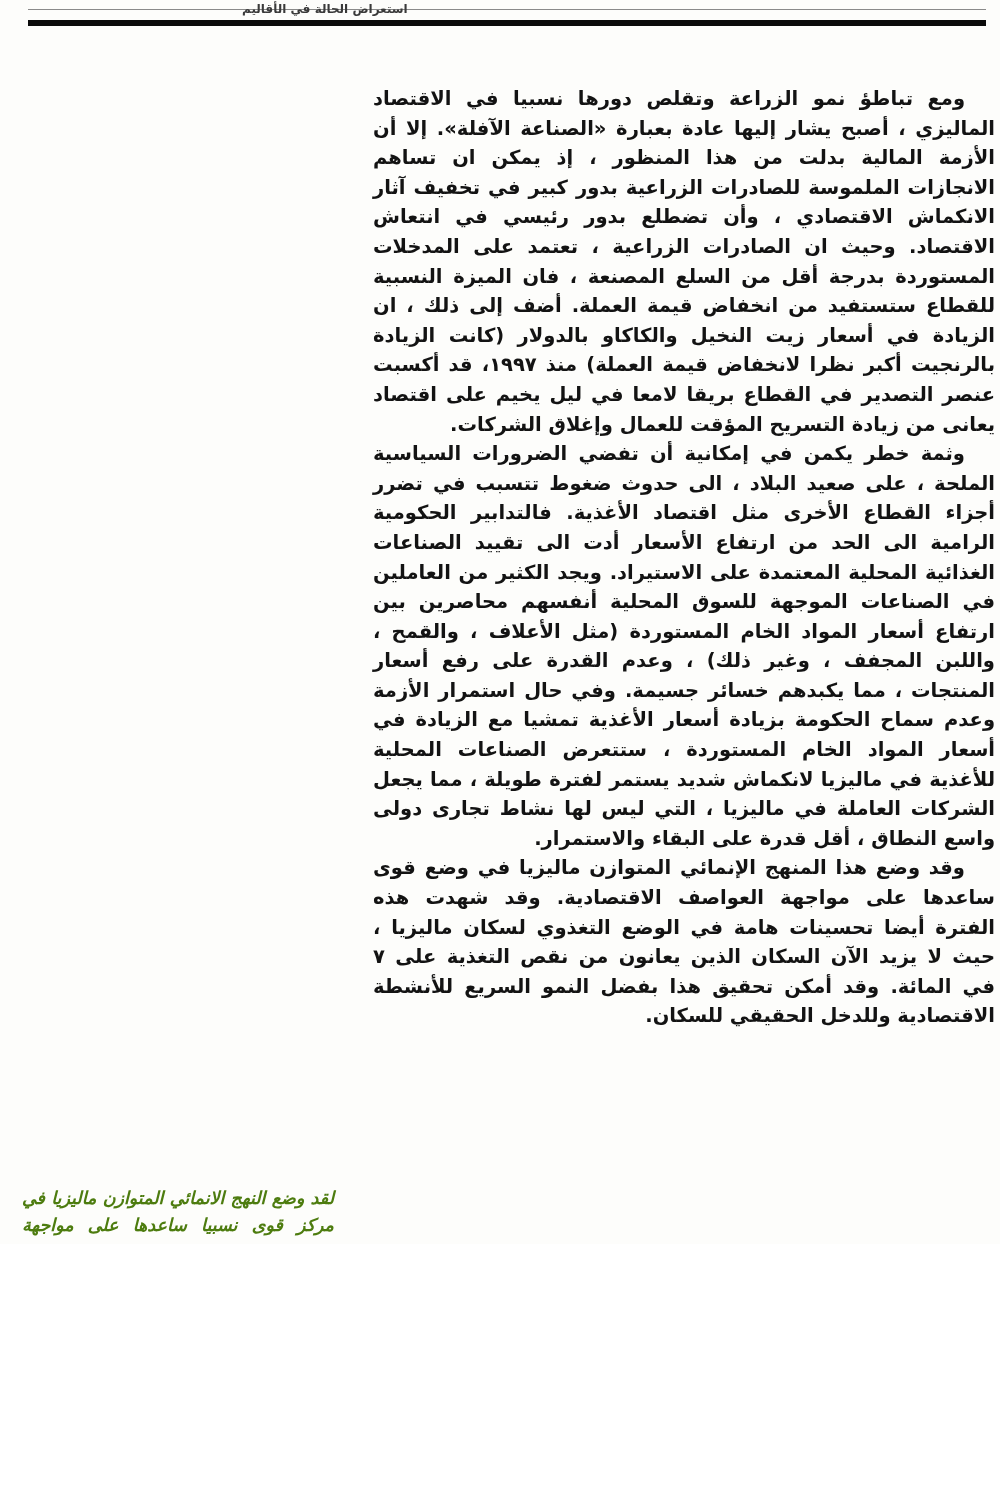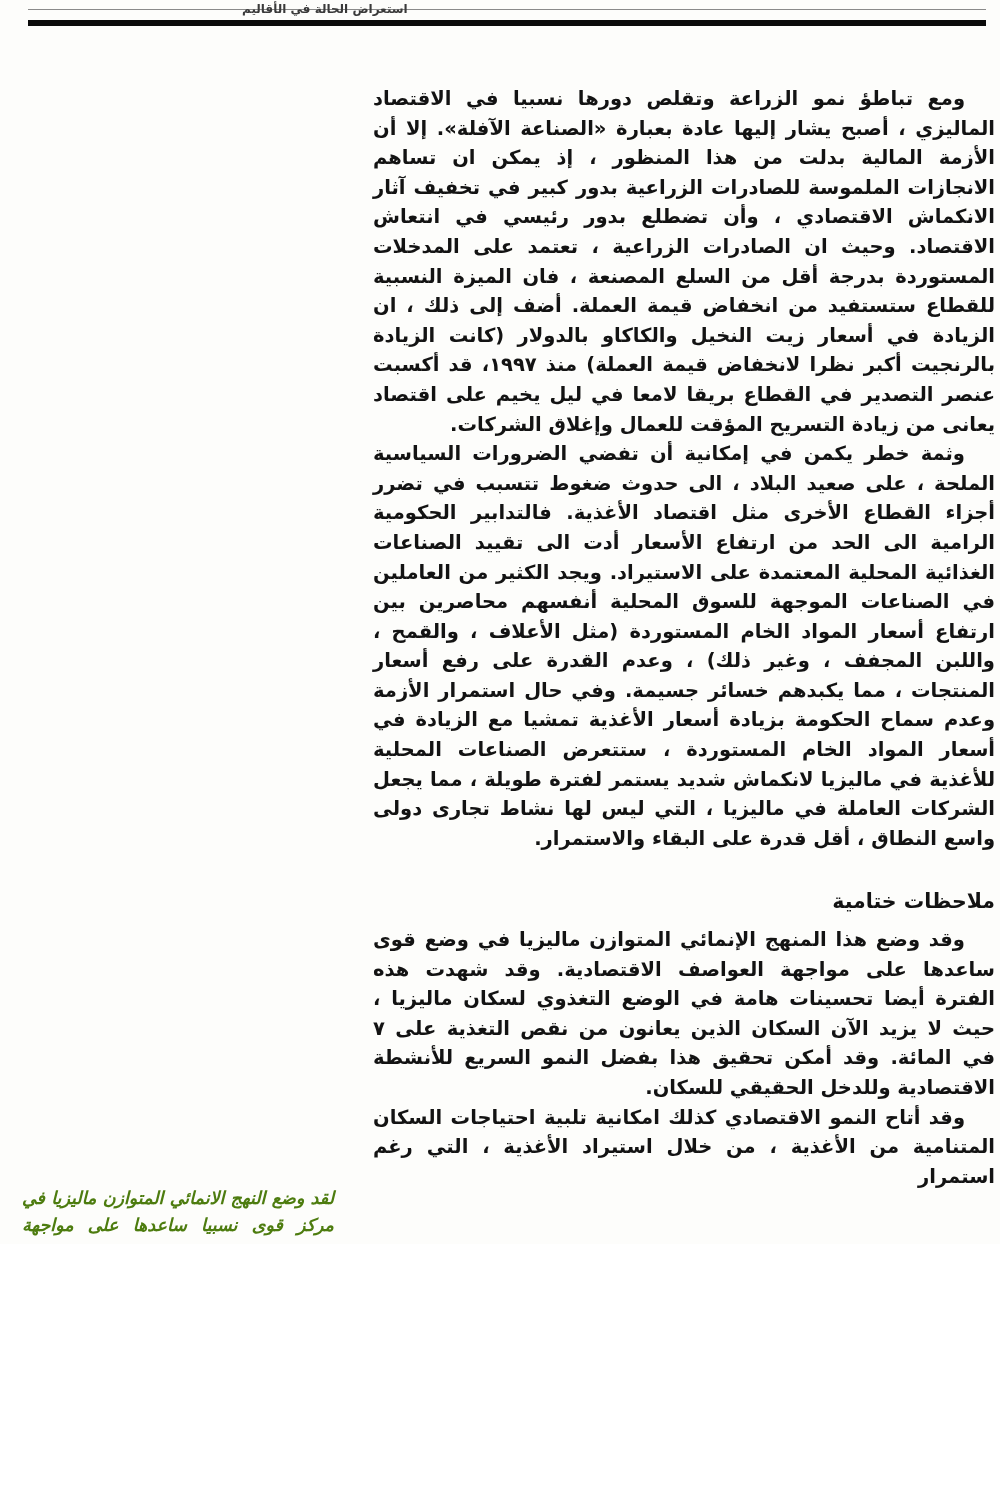--- a/index.html
+++ b/index.html
@@ -104,22 +104,20 @@
 
 <div class="page">
 
   <div class="header-thin-line"></div>
   <span class="header-title">استعراض الحالة في الأقاليم</span>
   <div class="header-rule"></div>
 
   <div class="main-column">
     <p class="body-p">ومع تباطؤ نمو الزراعة وتقلص دورها نسبيا في الاقتصاد الماليزي ، أصبح يشار إليها عادة بعبارة «الصناعة الآفلة». إلا أن الأزمة المالية بدلت من هذا المنظور ، إذ يمكن ان تساهم الانجازات الملموسة للصادرات الزراعية بدور كبير في تخفيف آثار الانكماش الاقتصادي ، وأن تضطلع بدور رئيسي في انتعاش الاقتصاد. وحيث ان الصادرات الزراعية ، تعتمد على المدخلات المستوردة بدرجة أقل من السلع المصنعة ، فان الميزة النسبية للقطاع ستستفيد من انخفاض قيمة العملة. أضف إلى ذلك ، ان الزيادة في أسعار زيت النخيل والكاكاو بالدولار (كانت الزيادة بالرنجيت أكبر نظرا لانخفاض قيمة العملة) منذ ١٩٩٧، قد أكسبت عنصر التصدير في القطاع بريقا لامعا في ليل يخيم على اقتصاد يعانى من زيادة التسريح المؤقت للعمال وإغلاق الشركات.</p>
     <p class="body-p">وثمة خطر يكمن في إمكانية أن تفضي الضرورات السياسية الملحة ، على صعيد البلاد ، الى حدوث ضغوط تتسبب في تضرر أجزاء القطاع الأخرى مثل اقتصاد الأغذية. فالتدابير الحكومية الرامية الى الحد من ارتفاع الأسعار أدت الى تقييد الصناعات الغذائية المحلية المعتمدة على الاستيراد. ويجد الكثير من العاملين في الصناعات الموجهة للسوق المحلية أنفسهم محاصرين بين ارتفاع أسعار المواد الخام المستوردة (مثل الأعلاف ، والقمح ، واللبن المجفف ، وغير ذلك) ، وعدم القدرة على رفع أسعار المنتجات ، مما يكبدهم خسائر جسيمة. وفي حال استمرار الأزمة وعدم سماح الحكومة بزيادة أسعار الأغذية تمشيا مع الزيادة في أسعار المواد الخام المستوردة ، ستتعرض الصناعات المحلية للأغذية في ماليزيا لانكماش شديد يستمر لفترة طويلة ، مما يجعل الشركات العاملة في ماليزيا ، التي ليس لها نشاط تجارى دولى واسع النطاق ، أقل قدرة على البقاء والاستمرار.</p>
-    <h2 class="section-heading">ملاحظات ختامية</h2>
     <p class="body-p">وقد وضع هذا المنهج الإنمائي المتوازن ماليزيا في وضع قوى ساعدها على مواجهة العواصف الاقتصادية. وقد شهدت هذه الفترة أيضا تحسينات هامة في الوضع التغذوي لسكان ماليزيا ، حيث لا يزيد الآن السكان الذين يعانون من نقص التغذية على ٧ في المائة. وقد أمكن تحقيق هذا بفضل النمو السريع للأنشطة الاقتصادية وللدخل الحقيقي للسكان.</p>
-    <p class="body-p">وقد أتاح النمو الاقتصادي كذلك امكانية تلبية احتياجات السكان المتنامية من الأغذية ، من خلال استيراد الأغذية ، التي رغم استمرار</p>
   </div>
 
   <div class="margin-note">لقد وضع النهج الانمائي المتوازن ماليزيا في مركز قوى نسبيا ساعدها على مواجهة العواصف الاقتصادية.</div>
 
   <div class="page-number">١٧٩</div>
 
 </div>
 
 </body></html>

